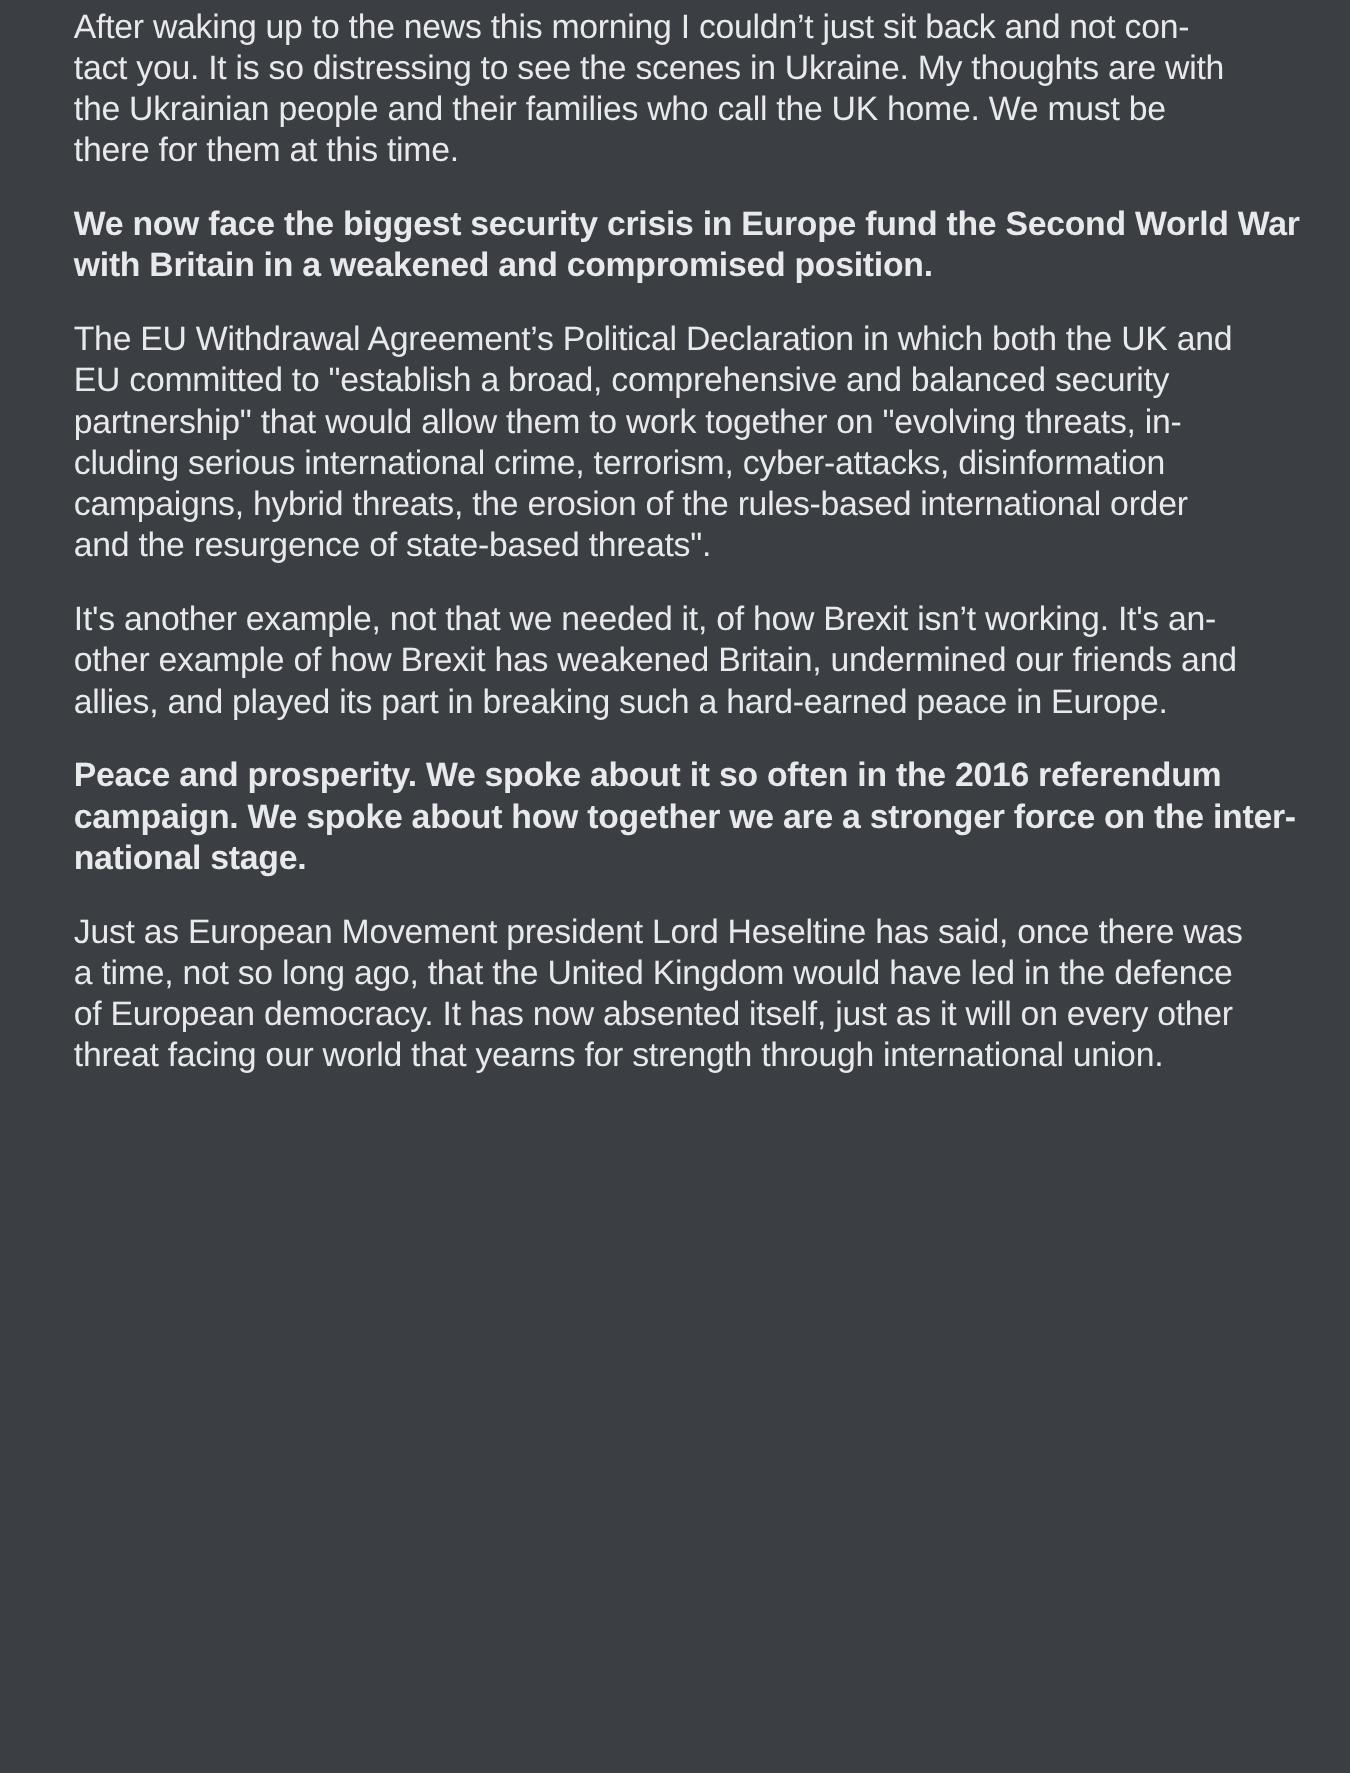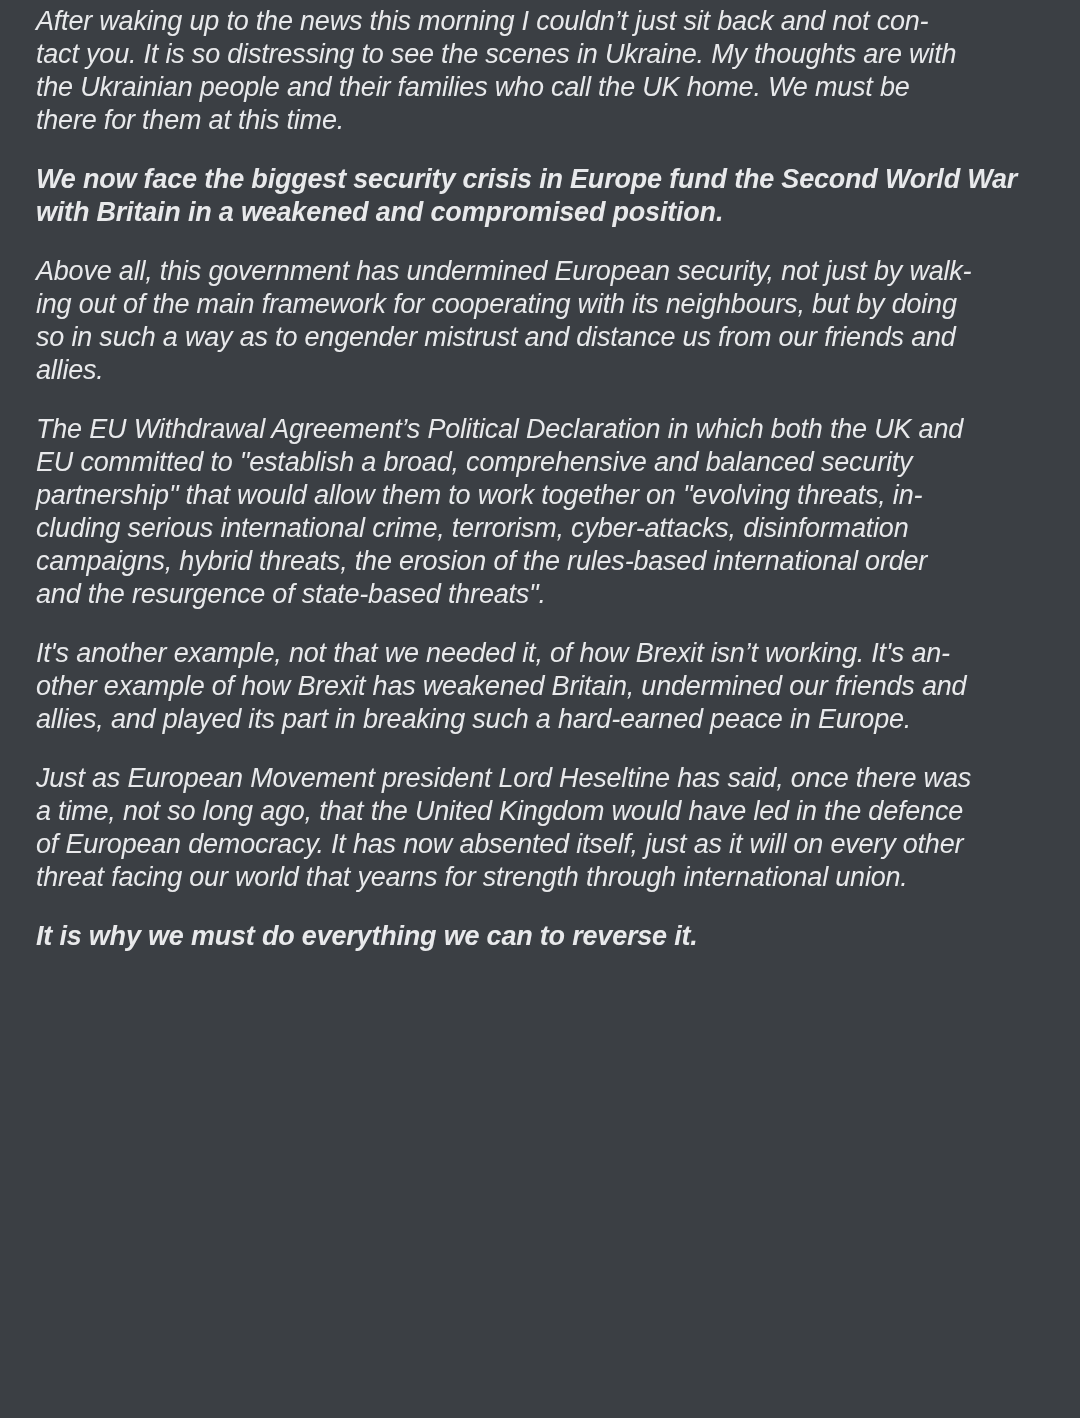--- a/index.html
+++ b/index.html
@@ -13,22 +13,21 @@
     overflow: hidden;
   }
   body {
     background: var(--bg);
     color: var(--fg);
     font-family: "Liberation Sans", "DejaVu Sans", sans-serif;
   }
   .email-body {
     width: 977px;
     height: 1418px;
-    padding: 5px 60px 0 36px;
-    font-style: italic;
+    padding: 5px 60px 0 59px;
   }
   .para {
     font-size: 27px;
     line-height: 33px;
     letter-spacing: -0.2px;
     font-weight: 400;
     white-space: pre;          
     margin: 0 0 26px 0;
   }
   .para.bold {
@@ -38,31 +37,29 @@
 </head>
 <body>
 
 <div class="email-body">
   <p class="para">After waking up to the news this morning I couldn’t just sit back and not con-
 tact you. It is so distressing to see the scenes in Ukraine. My thoughts are with
 the Ukrainian people and their families who call the UK home. We must be
 there for them at this time.</p>
   <p class="para bold">We now face the biggest security crisis in Europe fund the Second World War
 with Britain in a weakened and compromised position.</p>
-  <p class="para">Above all, this government has undermined European security, not just by walk-
-ing out of the main framework for cooperating with its neighbours, but by doing
-so in such a way as to engender mistrust and distance us from our friends and
-allies.</p>
   <p class="para">The EU Withdrawal Agreement’s Political Declaration in which both the UK and
 EU committed to "establish a broad, comprehensive and balanced security
 partnership" that would allow them to work together on "evolving threats, in-
 cluding serious international crime, terrorism, cyber-attacks, disinformation
 campaigns, hybrid threats, the erosion of the rules-based international order
 and the resurgence of state-based threats".</p>
   <p class="para">It's another example, not that we needed it, of how Brexit isn’t working. It's an-
 other example of how Brexit has weakened Britain, undermined our friends and
 allies, and played its part in breaking such a hard-earned peace in Europe.</p>
+  <p class="para bold">Peace and prosperity. We spoke about it so often in the 2016 referendum
+campaign. We spoke about how together we are a stronger force on the inter-
+national stage.</p>
   <p class="para">Just as European Movement president Lord Heseltine has said, once there was
 a time, not so long ago, that the United Kingdom would have led in the defence
 of European democracy. It has now absented itself, just as it will on every other
 threat facing our world that yearns for strength through international union.</p>
-  <p class="para bold">It is why we must do everything we can to reverse it.</p>
 </div>
 
 </body></html>

